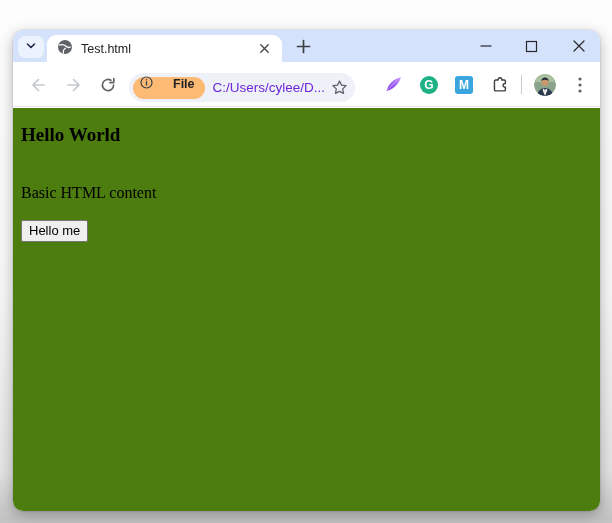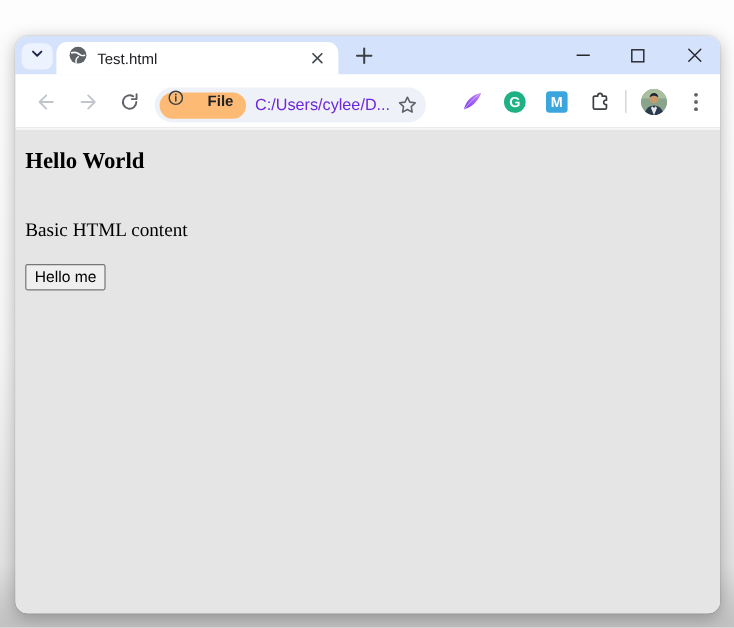--- a/index.html
+++ b/index.html
@@ -87,21 +87,21 @@
   }
   .badge-grammarly { background: #1db183; border-radius: 50%; }
   .badge-mail { background: #3ba6de; border-radius: 3px; }
   .toolbar-divider { width: 1px; height: 19px; background: #c9cdd3; margin: 0 -5px; }
   .avatar { width: 22px; height: 22px; border-radius: 50%; overflow: hidden; cursor: pointer; }
   .kebab { width: 14px; height: 19px; display: flex; align-items: center; justify-content: center; cursor: pointer; }
 
   
   .content {
     position: absolute; left: 0; top: 78px; right: 0; bottom: 0;
-    background: #e5e5e5; border-radius: 0 0 10px 10px;
+    background: #4d7c0f; border-radius: 0 0 10px 10px;
     font-family: "Liberation Serif", serif; color: #000;
     padding: 17px 8px 0;
   }
   .content h3 { font-size: 19px; font-weight: bold; line-height: 1.1; }
   .content p  { font-size: 16px; margin-top: 38px; }
   .content button {
     margin-top: 18px;
     font-family: "Liberation Sans", sans-serif; font-size: 13px; color: #000;
     background: #efefef; border: 1px solid #767676; border-radius: 2px;
     padding: 2px 7px 3px; cursor: pointer;

